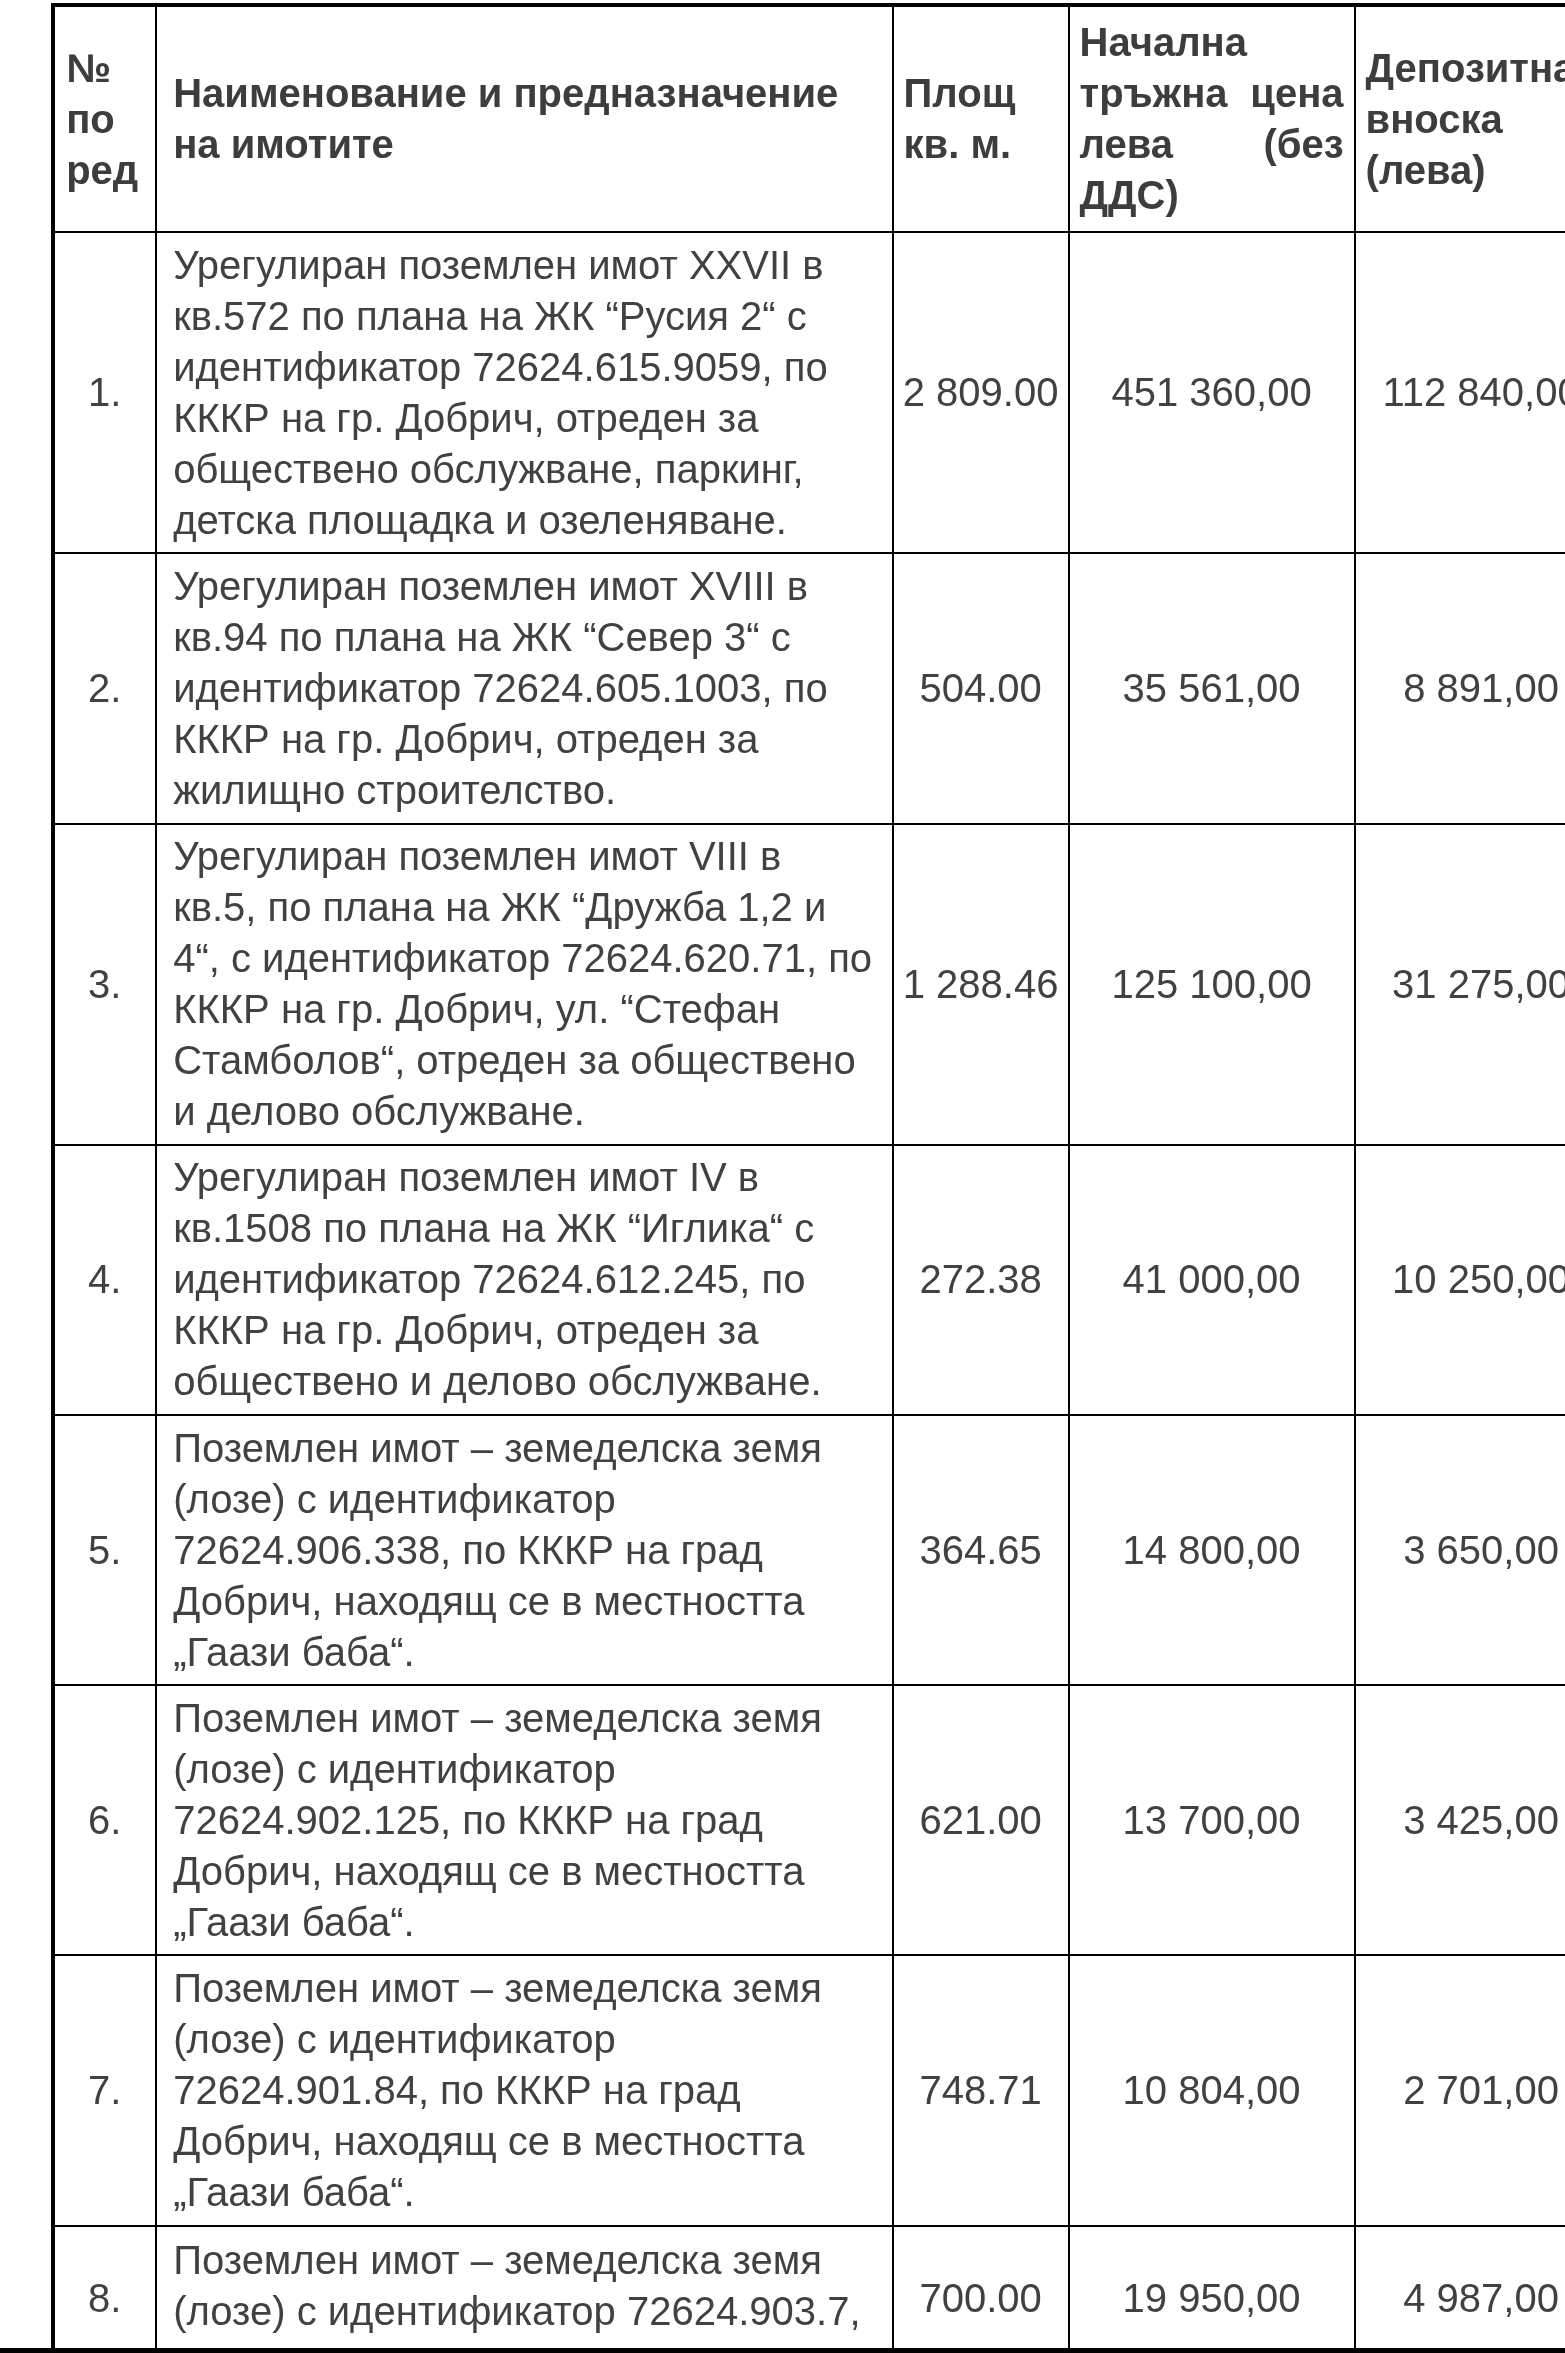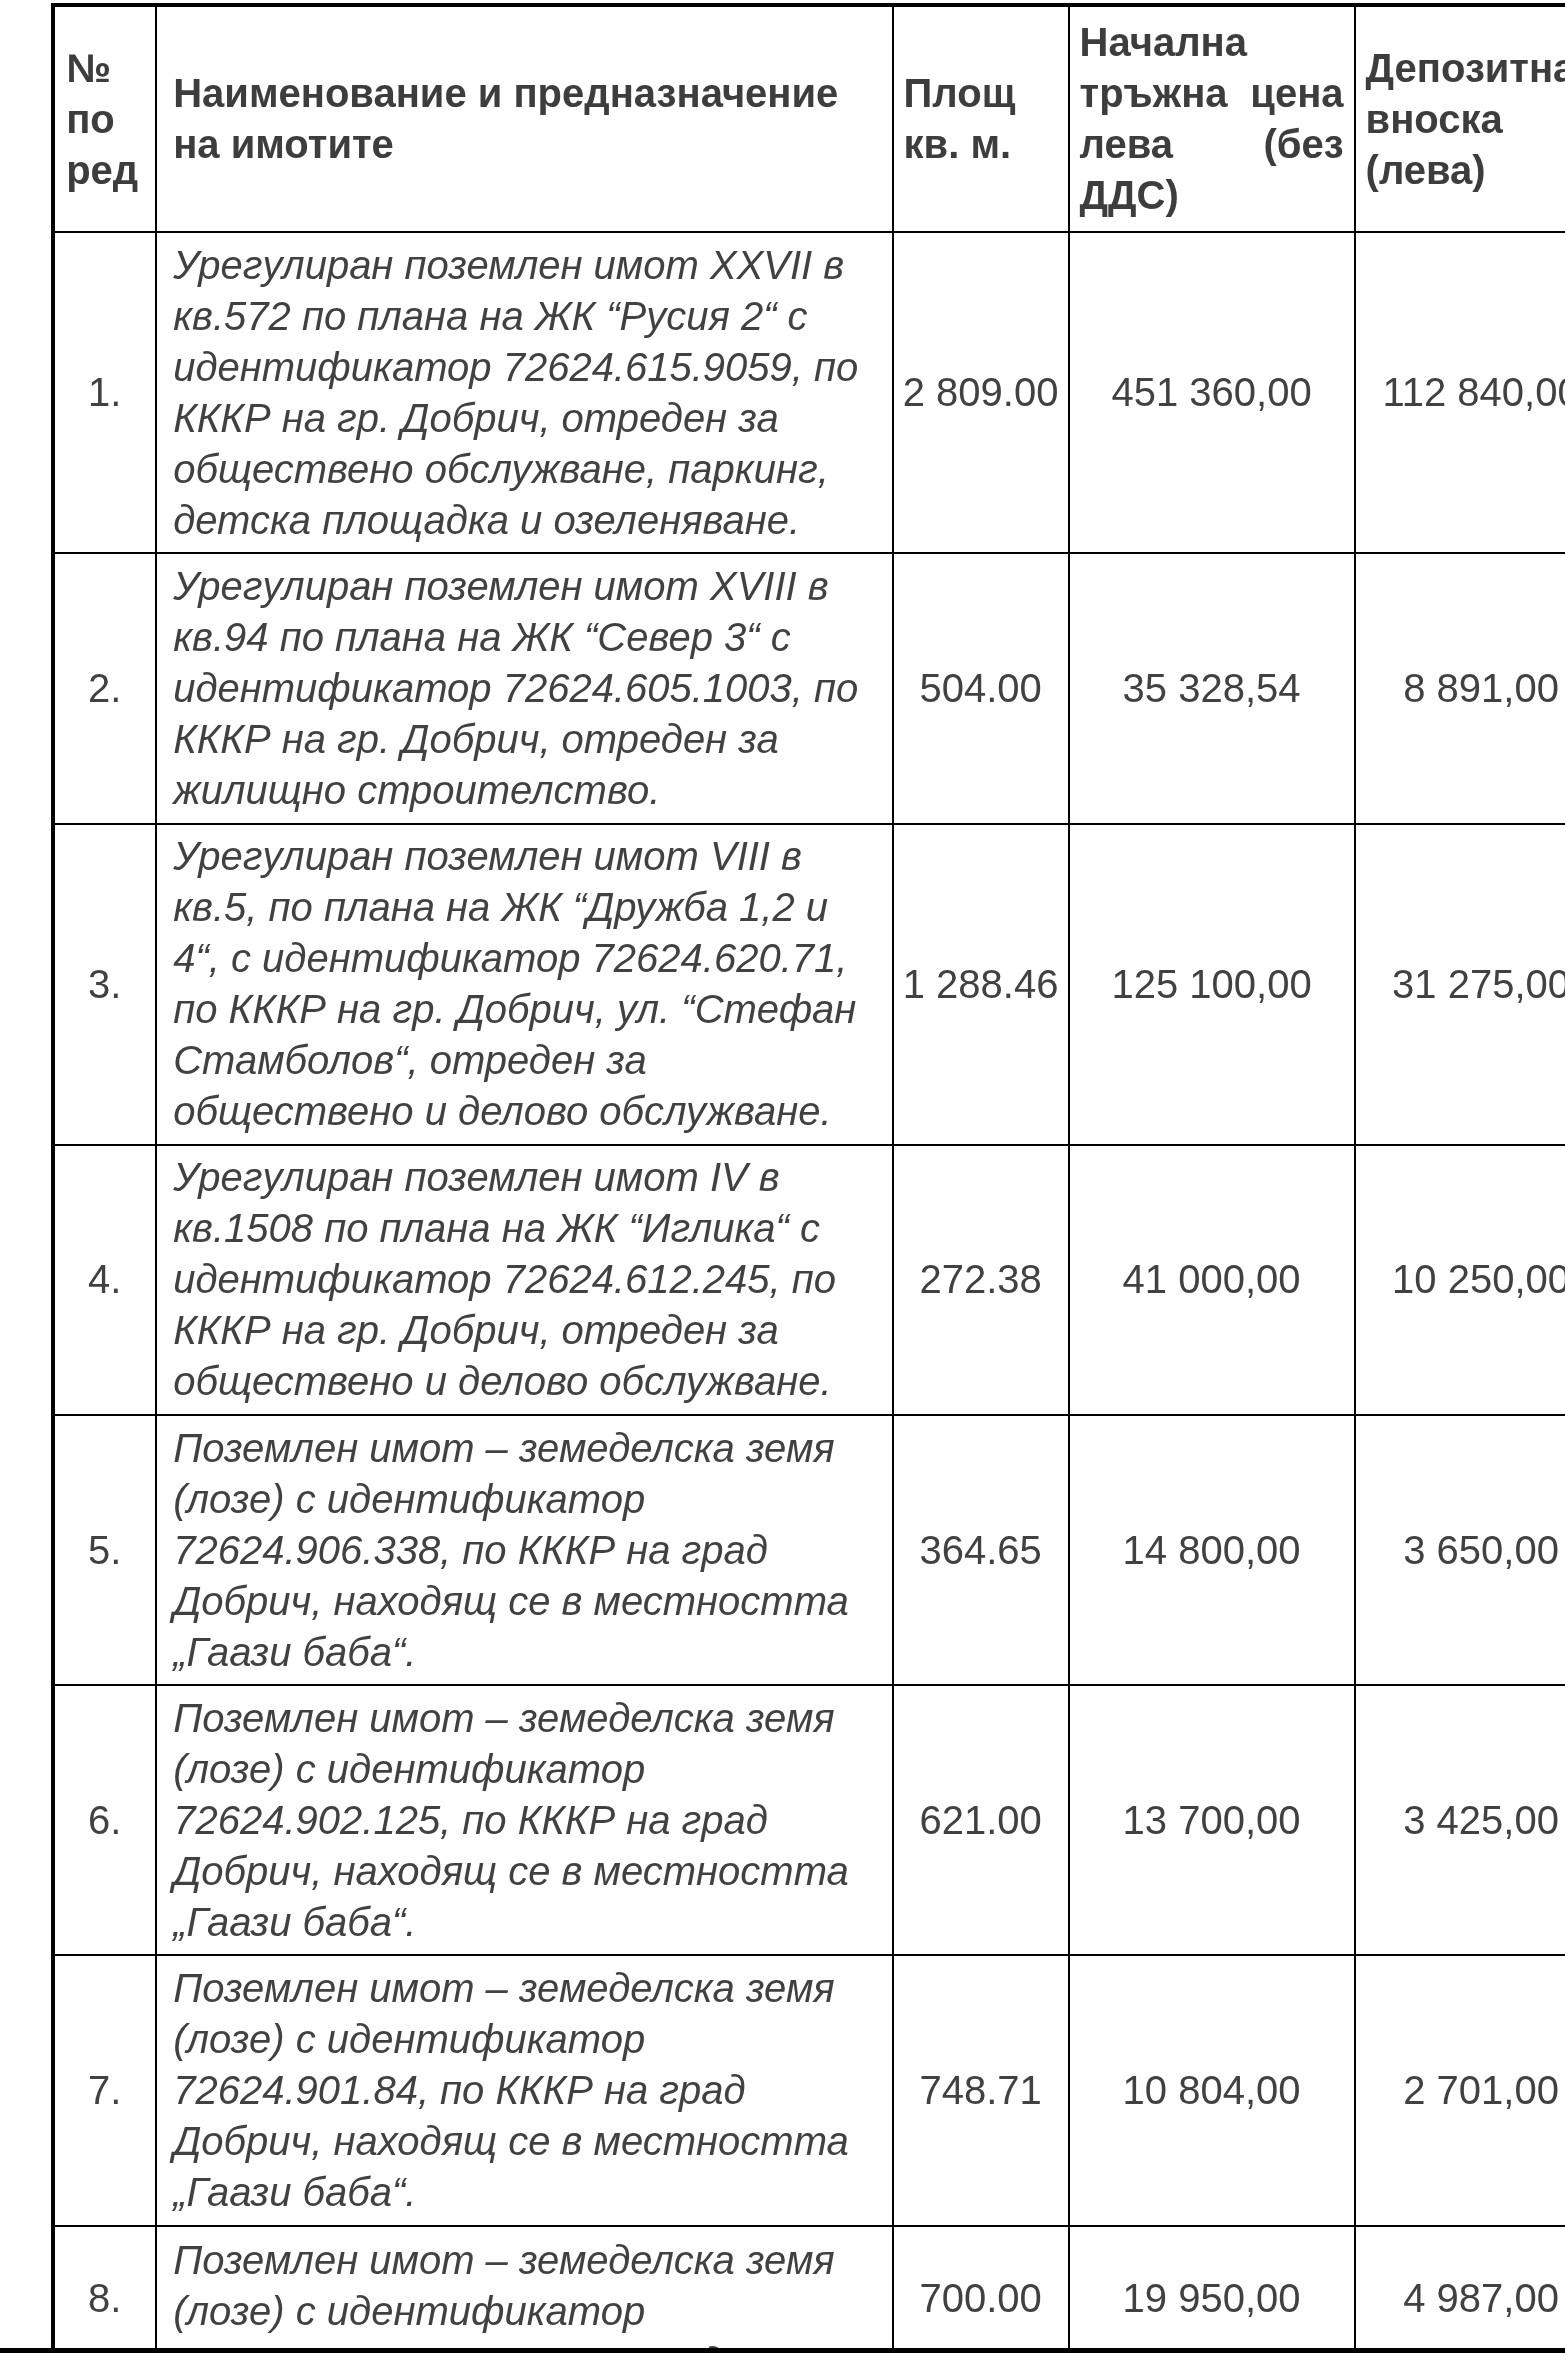--- a/index.html
+++ b/index.html
@@ -50,21 +50,20 @@
   td {
     vertical-align: middle;
     padding: 6.6px 8.3px;
   }
   td.cell-num {
     text-align: center;
   }
   td.cell-name {
     text-align: left;
     padding: 6.6px 16.6px;
-    font-style: italic;
   }
   td.cell-area, td.cell-price, td.cell-deposit {
     text-align: center;
     border-radius: 21px;
   }
 
   
   tr.row-truncated { height: 273px; }
   tr.row-truncated td { vertical-align: top; }
   tr.row-truncated td.cell-name { padding-top: 8.3px; }
@@ -108,21 +107,21 @@
         <td class="cell-num">1.</td>
         <td class="cell-name">Урегулиран поземлен имот XXVII в кв.572 по плана на ЖК “Русия 2“ с идентификатор 72624.615.9059, по КККР на гр. Добрич, отреден за обществено обслужване, паркинг, детска площадка и озеленяване.</td>
         <td class="cell-area">2 809.00</td>
         <td class="cell-price">451 360,00</td>
         <td class="cell-deposit">112 840,00</td>
       </tr>
       <tr>
         <td class="cell-num">2.</td>
         <td class="cell-name">Урегулиран поземлен имот XVIII в кв.94 по плана на ЖК “Север 3“ с идентификатор 72624.605.1003, по КККР на гр. Добрич, отреден за жилищно строителство.</td>
         <td class="cell-area">504.00</td>
-        <td class="cell-price">35 328,54</td>
+        <td class="cell-price">35 561,00</td>
         <td class="cell-deposit">8 891,00</td>
       </tr>
       <tr>
         <td class="cell-num">3.</td>
         <td class="cell-name">Урегулиран поземлен имот VIII в кв.5, по плана на ЖК “Дружба 1,2 и 4“, с идентификатор 72624.620.71, по КККР на гр. Добрич, ул. “Стефан Стамболов“, отреден за обществено и делово обслужване.</td>
         <td class="cell-area">1 288.46</td>
         <td class="cell-price">125 100,00</td>
         <td class="cell-deposit">31 275,00</td>
       </tr>
       <tr>

